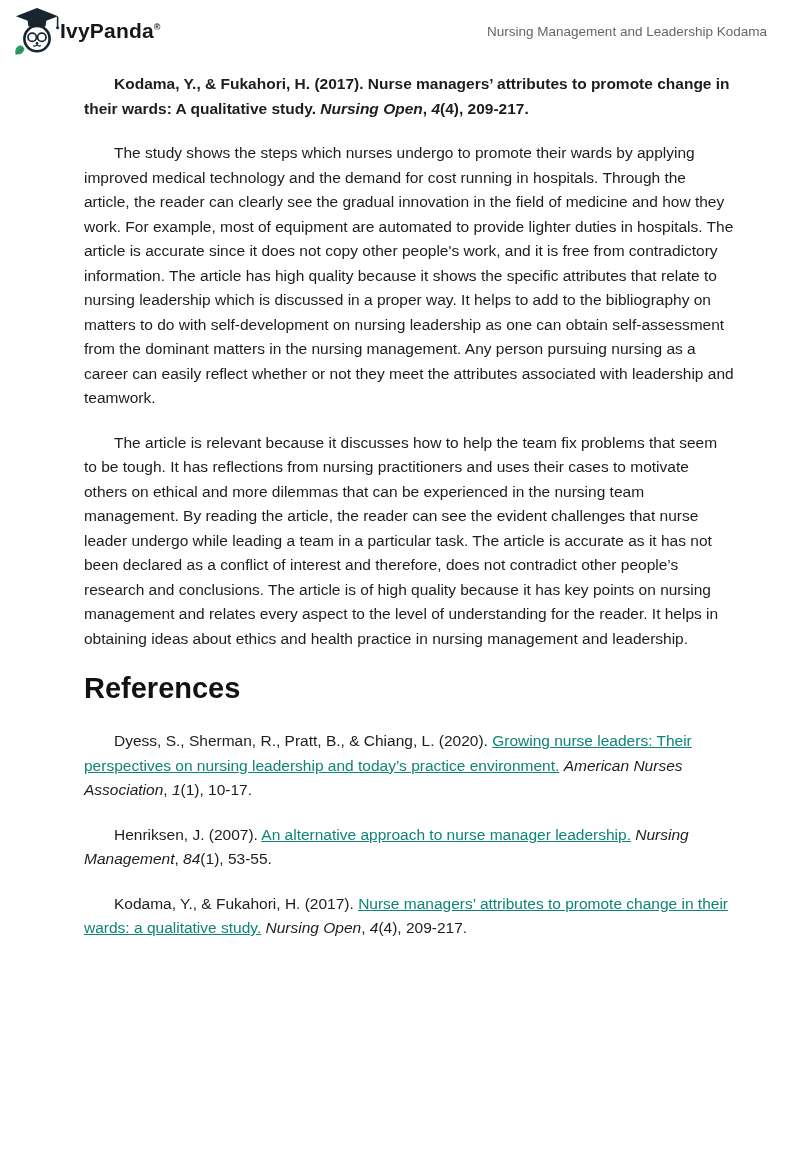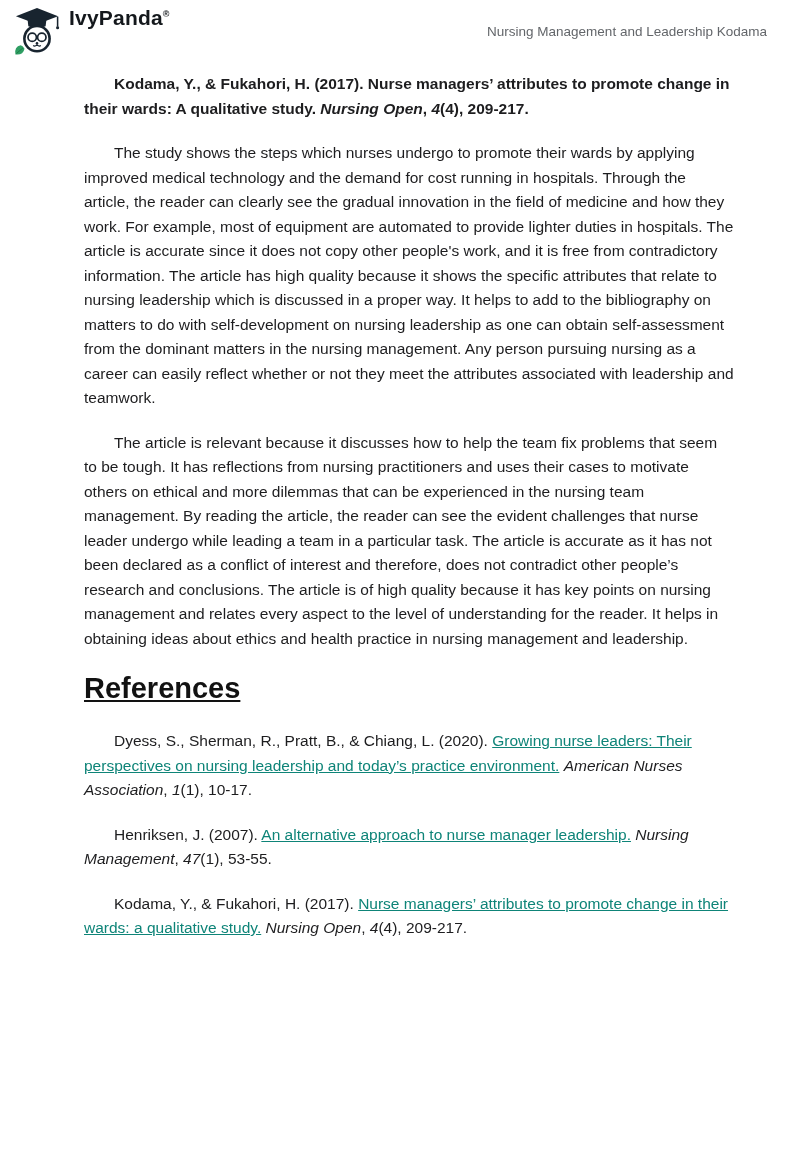--- a/index.html
+++ b/index.html
@@ -6,37 +6,37 @@
   html,body { background:#ffffff; }
   body { font-family:"Liberation Sans", sans-serif; -webkit-font-smoothing:antialiased; }
 
   .page { position:relative; width:800px; height:1160px; background:#ffffff; overflow:hidden; }
 
   .header {
     position:absolute; top:0; left:0; right:0; height:62px;
     display:flex; align-items:center; justify-content:space-between;
     padding:0 33px 0 14px;
   }
-  .brand { display:flex; gap:9px; }
+  .brand { display:flex; align-items:center; }
   .brand-icon { display:inline-flex; width:46px; height:50px; }
   .brand-text { font-size:21px; font-weight:bold; color:#14181c; letter-spacing:.2px; }
   .reg { font-size:9px; vertical-align:super; font-weight:bold; }
   .doc-title { font-size:13.5px; color:#63666a; }
 
   .content {
     position:absolute; top:72px; left:84px; width:650px;
     color:#1d1d1f; font-size:15.5px; line-height:24.5px;
   }
   .content p { text-indent:30px; margin:0 0 20px 0; }
   p.citation { font-weight:bold; }
   .b { font-weight:bold; }
   .i { font-style:italic; }
   a.link { color:#0e8478; text-decoration:underline; cursor:pointer; }
 
-  .refs-heading { font-size:29px; font-weight:bold; color:#121212; margin:12px 0 24px 0; line-height:34px;text-decoration:underline; }
+  .refs-heading { font-size:29px; font-weight:bold; color:#121212; margin:12px 0 24px 0; line-height:34px; }
 
   .footer { position:absolute; bottom:12px; right:33px; }
   .footer-url { font-size:13px; color:#92969b; }
 </style>
 </head>
 <body>
 
 <div class="page">
 
   <header class="header">
@@ -64,18 +64,18 @@
   </header>
 
   <main class="content">
     <p class="citation"><span class="b">Kodama, Y., &amp; Fukahori, H. (2017). Nurse managers’ attributes to promote change in their wards: A qualitative study. </span><span class="b i">Nursing Open</span><span class="b">, </span><span class="b i">4</span><span class="b">(4), 209-217.</span></p>
     <p class="body"><span>The study shows the steps which nurses undergo to promote their wards by applying improved medical technology and the demand for cost running in hospitals. Through the article, the reader can clearly see the gradual innovation in the field of medicine and how they work. For example, most of equipment are automated to provide lighter duties in hospitals. The article is accurate since it does not copy other people's work, and it is free from contradictory information. The article has high quality because it shows the specific attributes that relate to nursing leadership which is discussed in a proper way. It helps to add to the bibliography on matters to do with self-development on nursing leadership as one can obtain self-assessment from the dominant matters in the nursing management. Any person pursuing nursing as a career can easily reflect whether or not they meet the attributes associated with leadership and teamwork.</span></p>
     <p class="body"><span>The article is relevant because it discusses how to help the team fix problems that seem to be tough. It has reflections from nursing practitioners and uses their cases to motivate others on ethical and more dilemmas that can be experienced in the nursing team management. By reading the article, the reader can see the evident challenges that nurse leader undergo while leading a team in a particular task. The article is accurate as it has not been declared as a conflict of interest and therefore, does not contradict other people’s research and conclusions. The article is of high quality because it has key points on nursing management and relates every aspect to the level of understanding for the reader. It helps in obtaining ideas about ethics and health practice in nursing management and leadership.</span></p>
 
     <h1 class="refs-heading">References</h1>
 
     <p class="body ref"><span>Dyess, S., Sherman, R., Pratt, B., &amp; Chiang, L. (2020). </span><a class="link" href="#">Growing nurse leaders: Their perspectives on nursing leadership and today’s practice environment.</a><span> </span><span class="i">American Nurses Association</span><span>, </span><span class="i">1</span><span>(1), 10-17.</span></p>
-    <p class="body ref"><span>Henriksen, J. (2007). </span><a class="link" href="#">An alternative approach to nurse manager leadership.</a><span> </span><span class="i">Nursing Management</span><span>, </span><span class="i">47</span><span>(1), 53-55.</span></p>
+    <p class="body ref"><span>Henriksen, J. (2007). </span><a class="link" href="#">An alternative approach to nurse manager leadership.</a><span> </span><span class="i">Nursing Management</span><span>, </span><span class="i">84</span><span>(1), 53-55.</span></p>
     <p class="body ref"><span>Kodama, Y., &amp; Fukahori, H. (2017). </span><a class="link" href="#">Nurse managers’ attributes to promote change in their wards: a qualitative study.</a><span> </span><span class="i">Nursing Open</span><span>, </span><span class="i">4</span><span>(4), 209-217.</span></p>
   </main>
 
 
 </div>
 
 </body></html>

